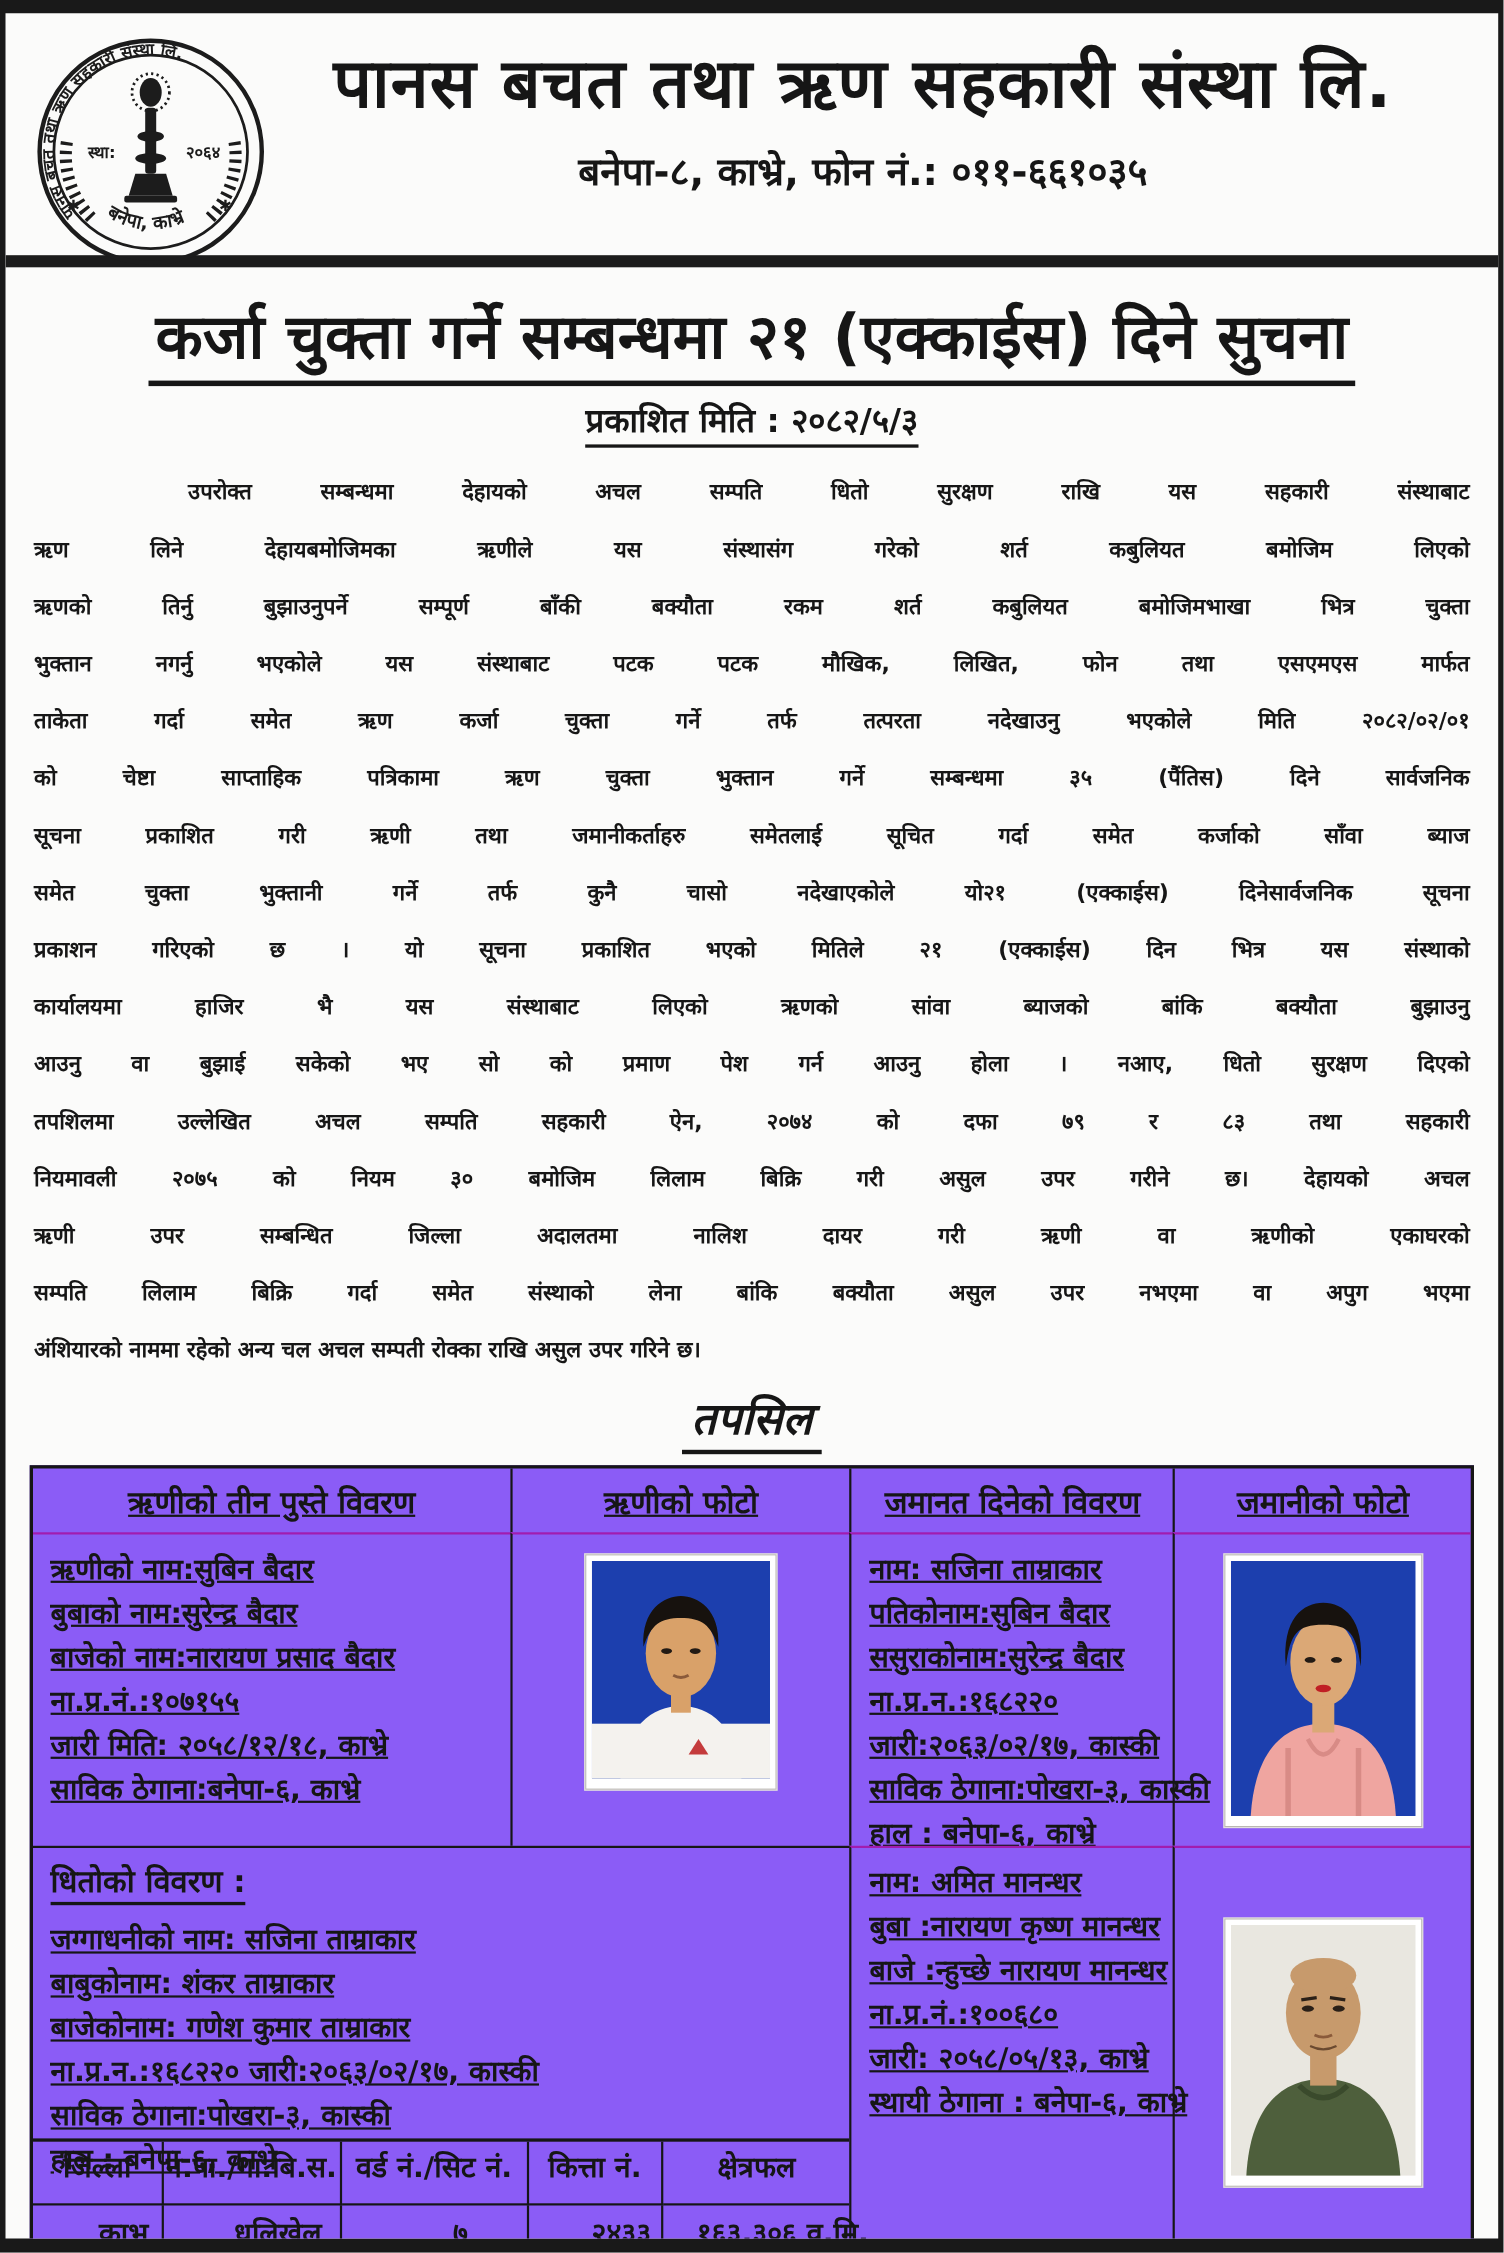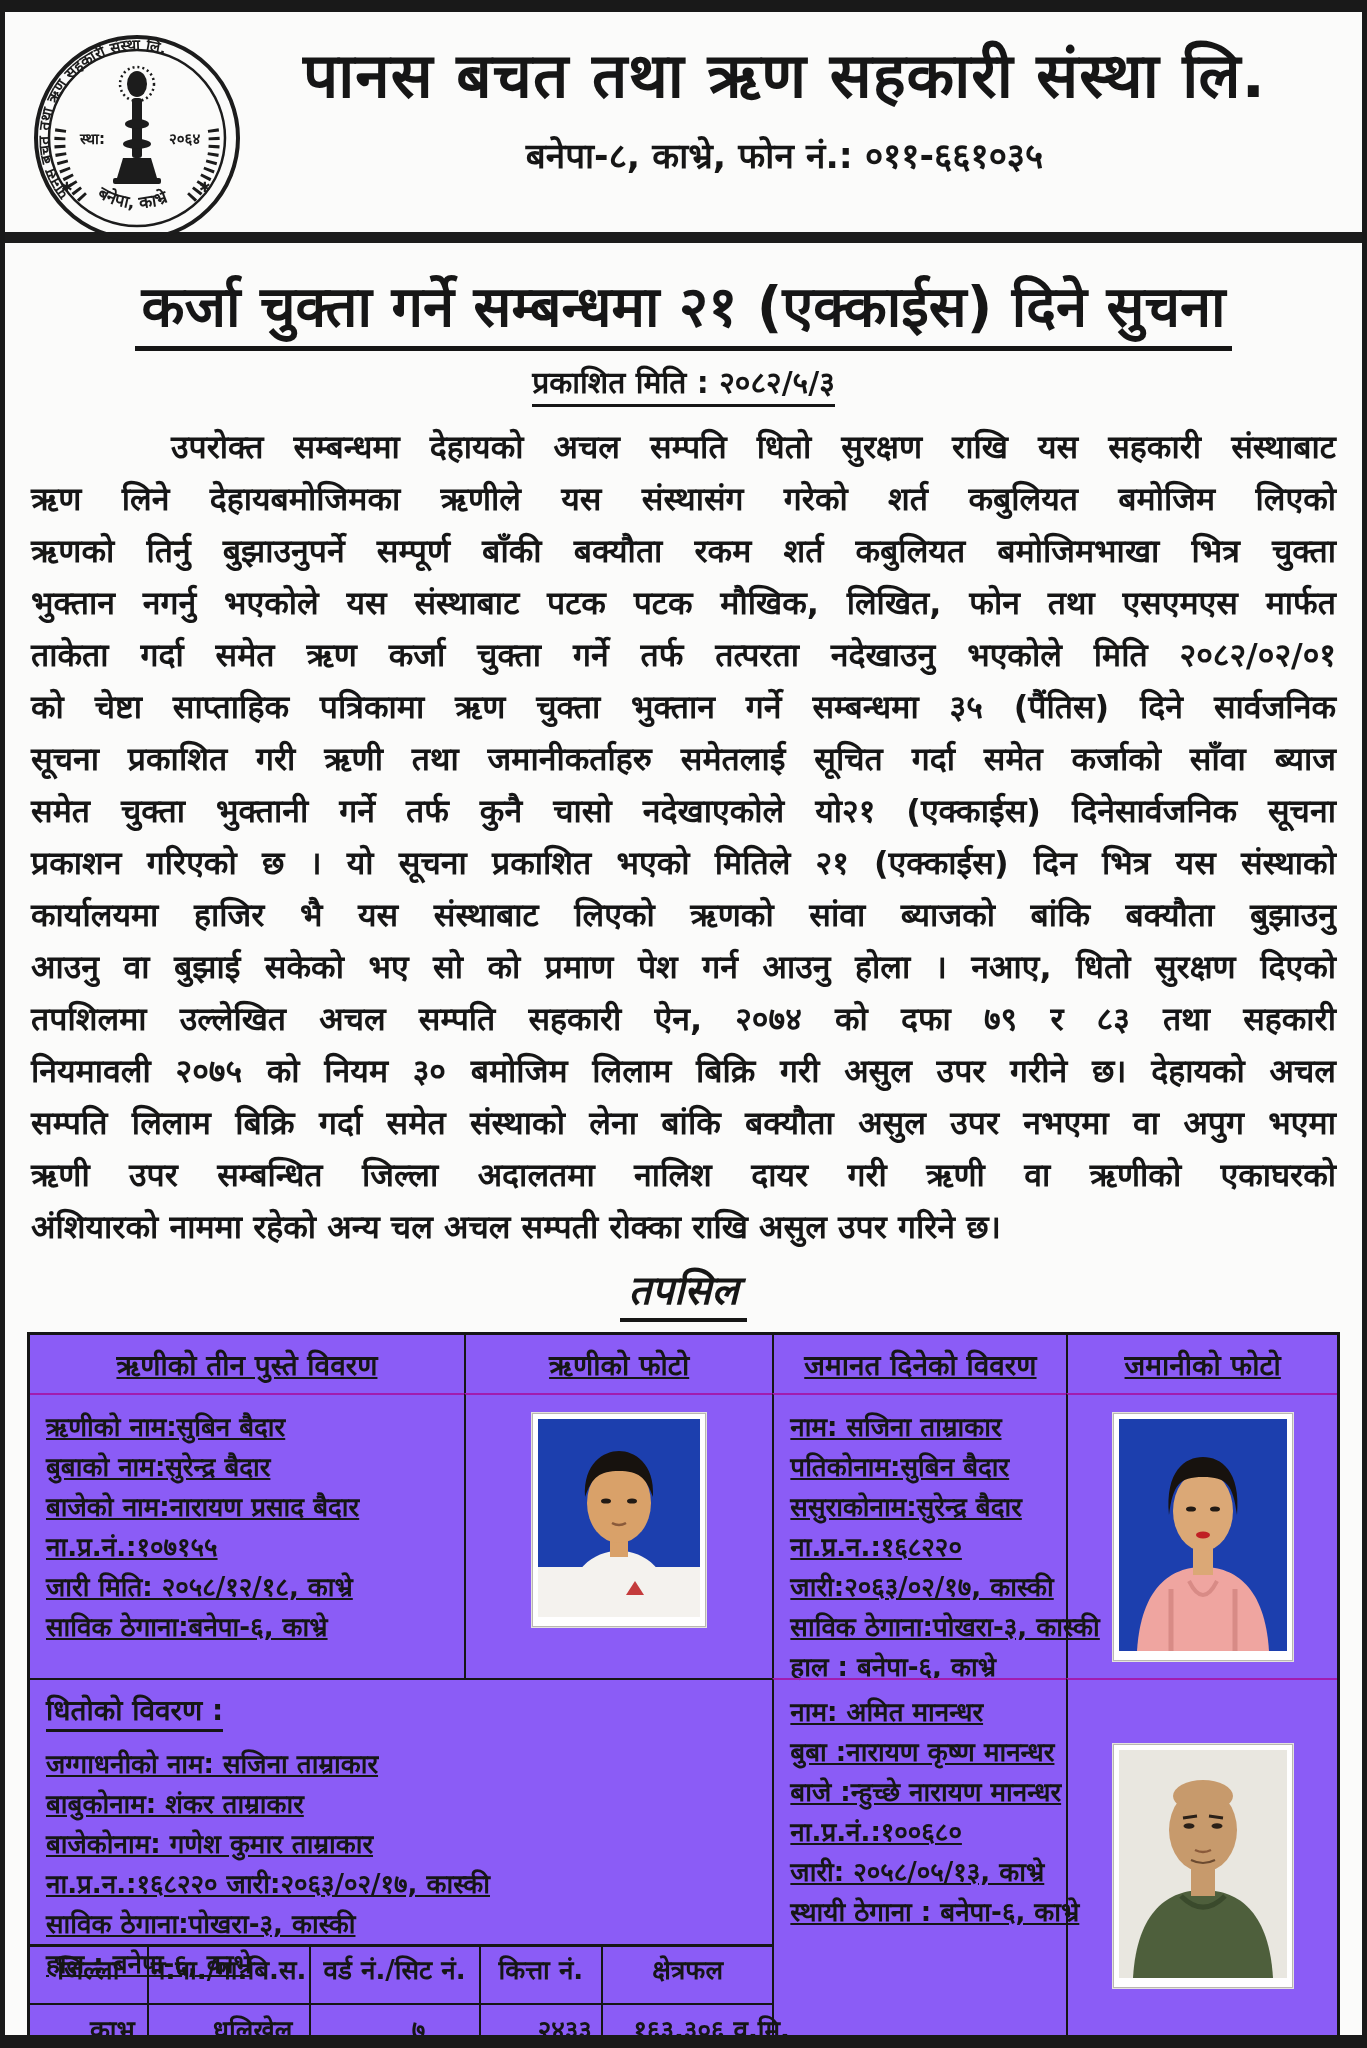--- a/index.html
+++ b/index.html
@@ -28,21 +28,21 @@
     display:inline-block; font-size:56px; font-weight:bold; line-height:1.25;
     border-bottom:5px solid #161616; padding:0 6px 4px 6px; white-space:nowrap;
   }
   .pub-date {
     display:inline-block; font-size:30px; font-weight:bold; margin-top:10px;
     border-bottom:3px solid #161616; padding-bottom:2px;
   }
   
   .body-text { padding:14px 26px 0 26px; }
   .body-line {
-    font-size:32px; font-weight:600; line-height:52px;
+    font-size:20px; font-weight:600; line-height:52px;
     text-align:justify; text-align-last:justify; white-space:normal;
   }
   .body-line:first-child { text-indent:140px; }
   .body-line:last-child { text-align-last:left; }
   
   .tapsil-wrap { text-align:center; padding:8px 0 10px 0; }
   .tapsil {
     display:inline-block; font-size:40px; font-weight:bold; font-style:italic;
     border-bottom:4px solid #161616; padding:0 8px 2px 8px;
   }
@@ -143,22 +143,22 @@
       <div class="body-line">भुक्तान नगर्नु भएकोले यस संस्थाबाट पटक पटक मौखिक, लिखित, फोन तथा एसएमएस मार्फत</div>
       <div class="body-line">ताकेता गर्दा समेत ऋण कर्जा चुक्ता गर्ने तर्फ तत्परता नदेखाउनु भएकोले मिति २०८२/०२/०१</div>
       <div class="body-line">को चेष्टा साप्ताहिक पत्रिकामा ऋण चुक्ता भुक्तान गर्ने सम्बन्धमा ३५ (पैंतिस) दिने सार्वजनिक</div>
       <div class="body-line">सूचना प्रकाशित गरी ऋणी तथा जमानीकर्ताहरु समेतलाई सूचित गर्दा समेत कर्जाको साँवा ब्याज</div>
       <div class="body-line">समेत चुक्ता भुक्तानी गर्ने तर्फ कुनै चासो नदेखाएकोले यो२१ (एक्काईस) दिनेसार्वजनिक सूचना</div>
       <div class="body-line">प्रकाशन गरिएको छ । यो सूचना प्रकाशित भएको मितिले २१ (एक्काईस) दिन भित्र यस संस्थाको</div>
       <div class="body-line">कार्यालयमा हाजिर भै यस संस्थाबाट लिएको ऋणको सांवा ब्याजको बांकि बक्यौता बुझाउनु</div>
       <div class="body-line">आउनु वा बुझाई सकेको भए सो को प्रमाण पेश गर्न आउनु होला । नआए, धितो सुरक्षण दिएको</div>
       <div class="body-line">तपशिलमा उल्लेखित अचल सम्पति सहकारी ऐन, २०७४ को दफा ७९ र ८३ तथा सहकारी</div>
       <div class="body-line">नियमावली २०७५ को नियम ३० बमोजिम लिलाम बिक्रि गरी असुल उपर गरीने छ। देहायको अचल</div>
+      <div class="body-line">ऋणी उपर सम्बन्धित जिल्ला अदालतमा नालिश दायर गरी ऋणी वा ऋणीको एकाघरको</div>
       <div class="body-line">सम्पति लिलाम बिक्रि गर्दा समेत संस्थाको लेना बांकि बक्यौता असुल उपर नभएमा वा अपुग भएमा</div>
-      <div class="body-line">ऋणी उपर सम्बन्धित जिल्ला अदालतमा नालिश दायर गरी ऋणी वा ऋणीको एकाघरको</div>
       <div class="body-line">अंशियारको नाममा रहेको अन्य चल अचल सम्पती रोक्का राखि असुल उपर गरिने छ।</div>
     </div>
 
   <div class="tapsil-wrap">
     <span class="tapsil">तपसिल</span>
   </div>
 
   <div class="main-table">
 
     <div class="cell head-row first-col">

